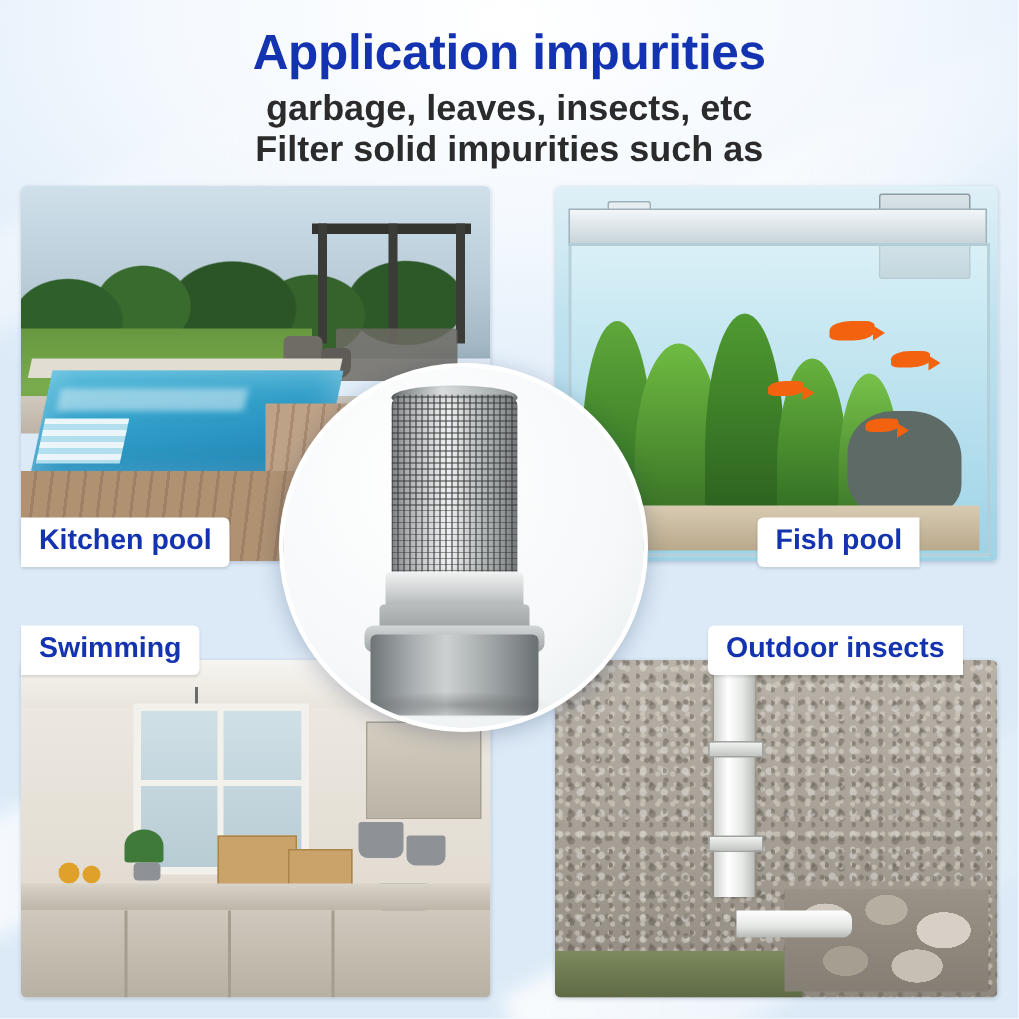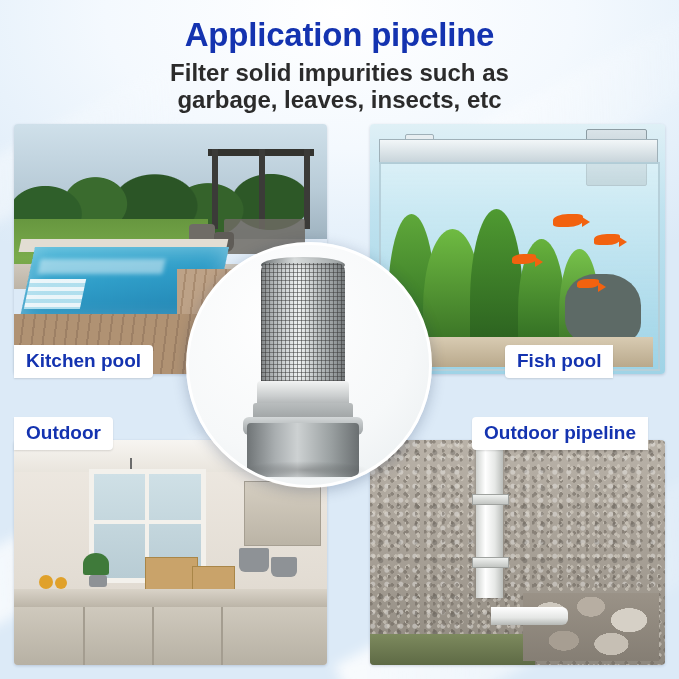--- a/index.html
+++ b/index.html
@@ -262,24 +262,24 @@
 <body>
 
 <div class="page">
 
   <div class="bg-streak s1"></div>
   <div class="bg-streak s2"></div>
   <div class="bg-streak s3"></div>
   <div class="bg-streak s4"></div>
 
   <div class="header">
-    <div class="title">Application pipeline</div>
+    <div class="title">Application impurities</div>
     <div class="subtitle">
+      <div>garbage, leaves, insects, etc</div>
       <div>Filter solid impurities such as</div>
-      <div>garbage, leaves, insects, etc</div>
     </div>
   </div>
 
   <div class="tile tile-tl">
     <div class="pool-sky"></div>
     <div class="pool-trees"></div>
     <div class="pool-lawn"></div>
     <div class="pool-deck-far"></div>
     <div class="pool-pergola">
       <div class="beam"></div>
@@ -339,33 +339,33 @@
     <div class="k-fruit" style="left:13%; top:61%; width:12px; height:12px;"></div>
     <div class="k-pot" style="left:72%; top:48%; width:30px; height:24px; border-radius:2px 2px 6px 6px;"></div>
     <div class="k-pot" style="left:82%; top:52%; width:26px; height:20px; border-radius:2px 2px 6px 6px;"></div>
     <div class="k-pot" style="left:76%; top:66%; width:34px; height:20px; border-radius:2px 2px 8px 8px;"></div>
     <div class="k-counter"></div>
     <div class="k-cabinets"></div>
     <div class="k-cab-line" style="left:22%;"></div>
     <div class="k-cab-line" style="left:44%;"></div>
     <div class="k-cab-line" style="left:66%;"></div>
   </div>
-  <div class="label label-kitchen">Outdoor</div>
+  <div class="label label-kitchen">Swimming</div>
 
   <div class="tile tile-br">
     <div class="op-wall"></div>
     <div class="op-wall-speckle"></div>
     <div class="op-grass"></div>
     <div class="op-stones"></div>
     <div class="op-pipe-v"></div>
     <div class="op-pipe-h"></div>
     <div class="op-clamp" style="top:24%;"></div>
     <div class="op-clamp" style="top:52%;"></div>
   </div>
-  <div class="label label-pipeline">Outdoor pipeline</div>
+  <div class="label label-pipeline">Outdoor insects</div>
 
   <div class="product">
     <div class="prod-mesh-top"></div>
     <div class="prod-mesh"></div>
     <div class="prod-band"></div>
     <div class="prod-collar"></div>
     <div class="prod-body-lip"></div>
     <div class="prod-body"></div>
     <div class="prod-shadow"></div>
   </div>

